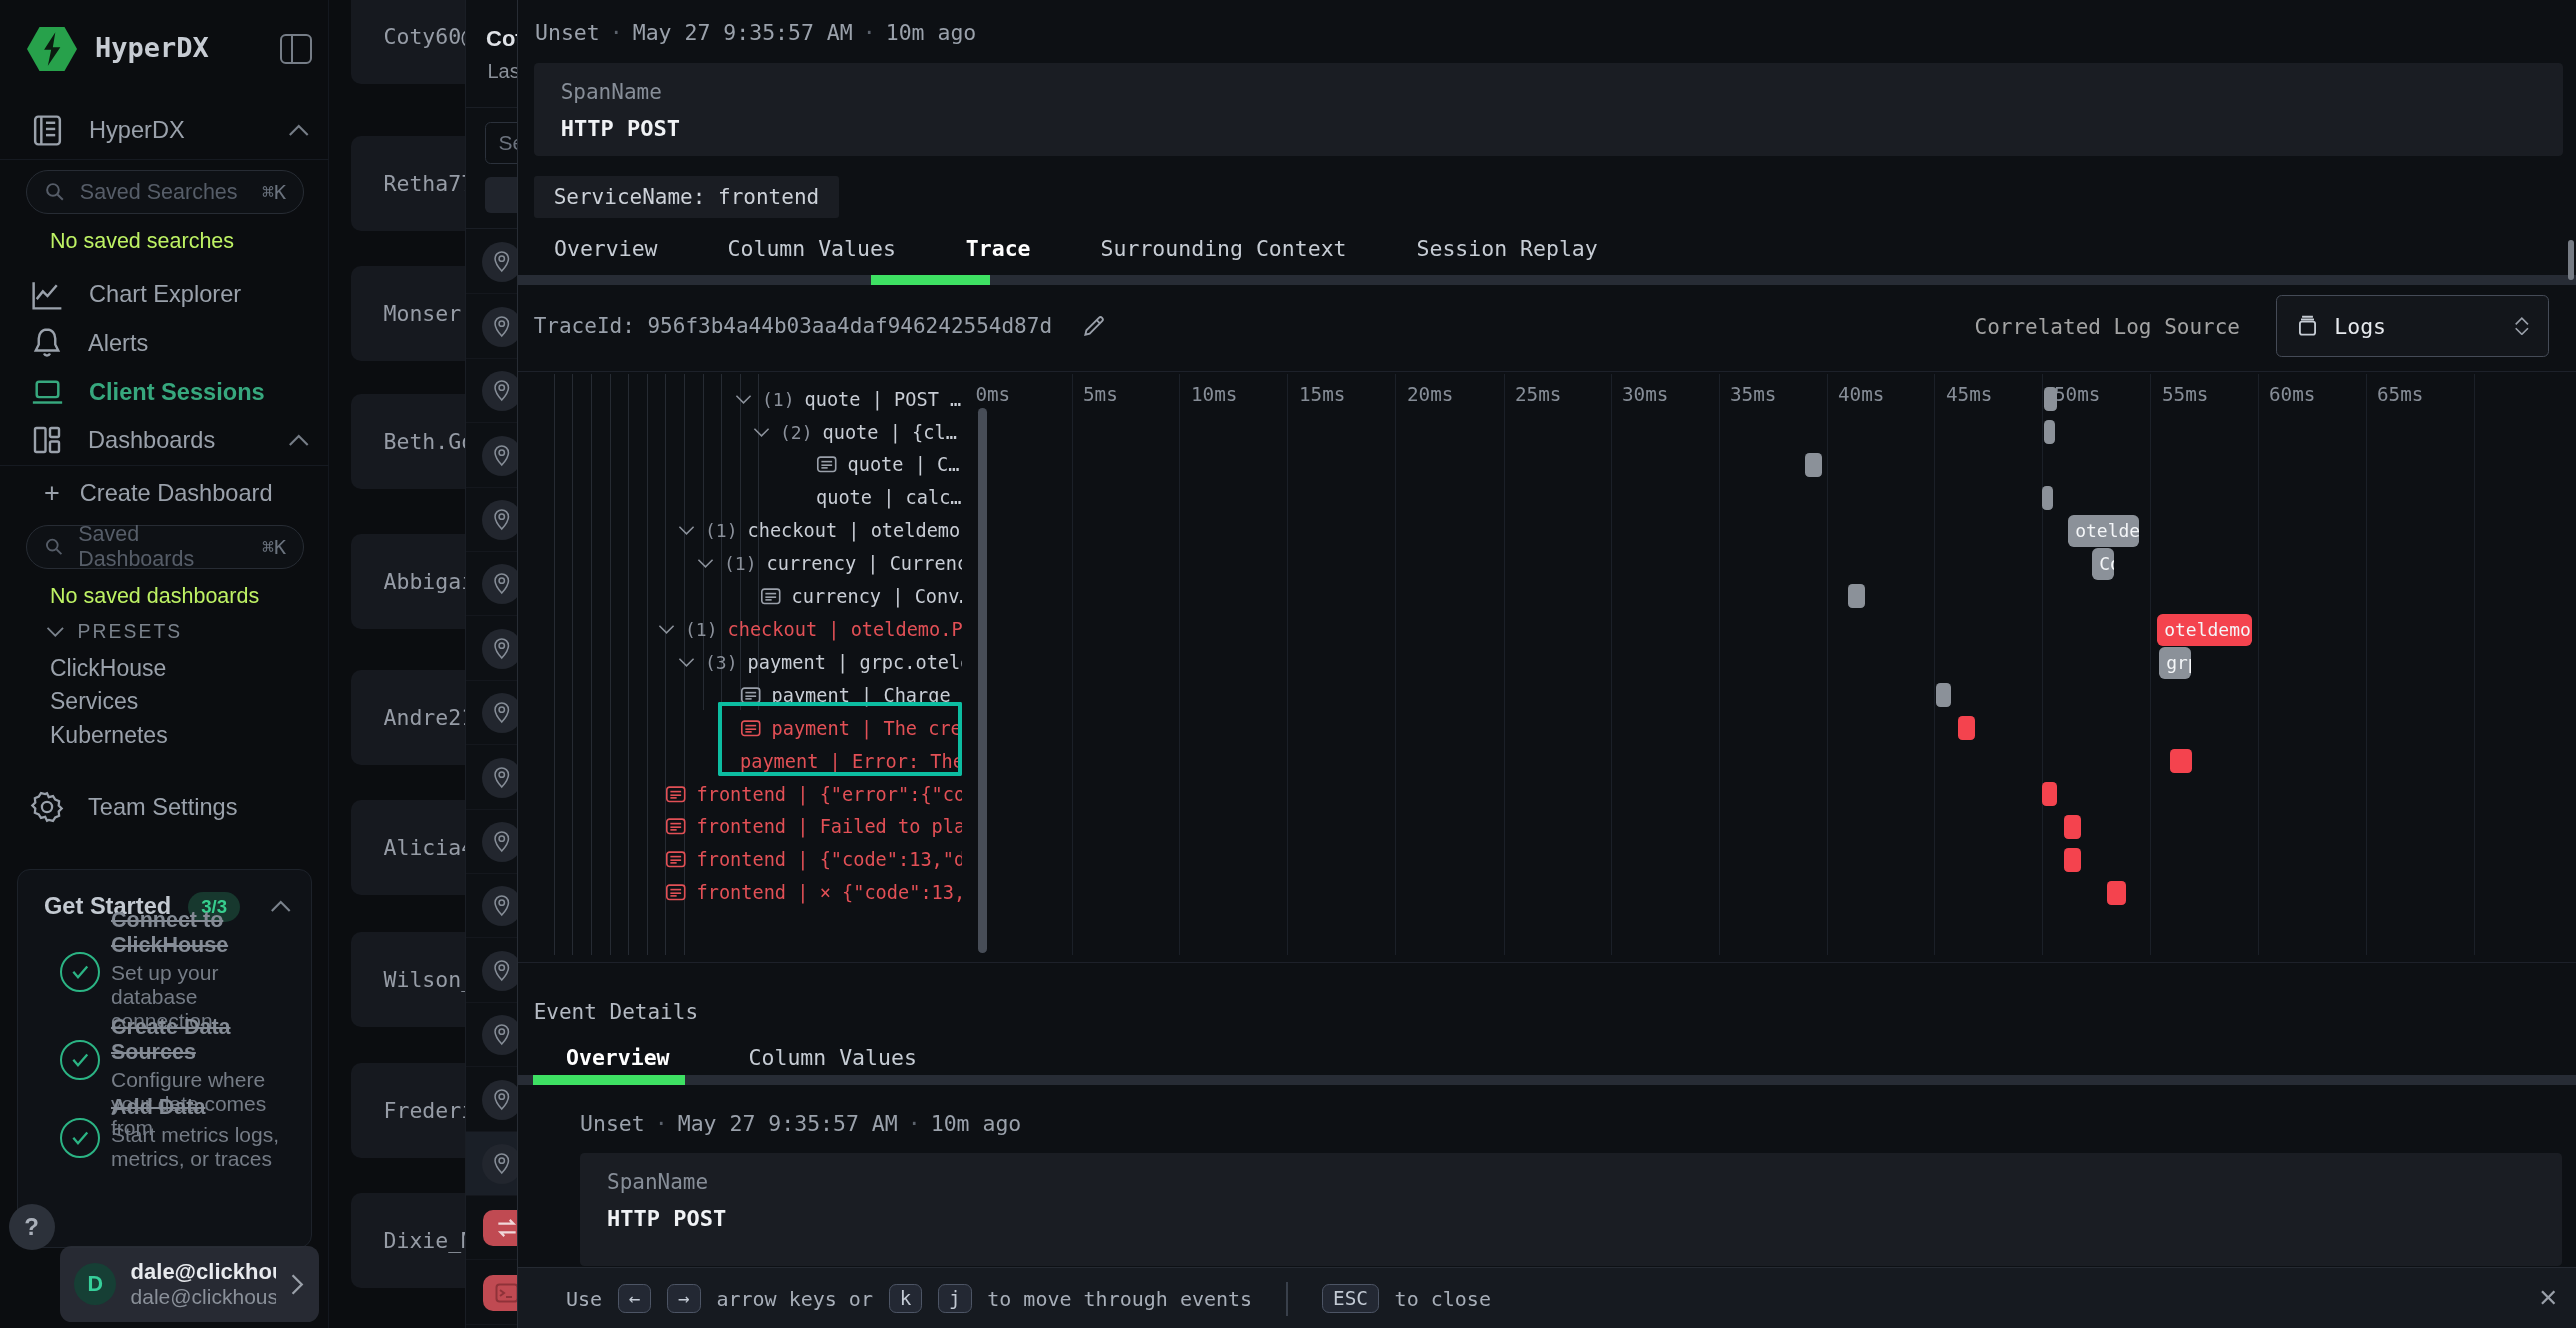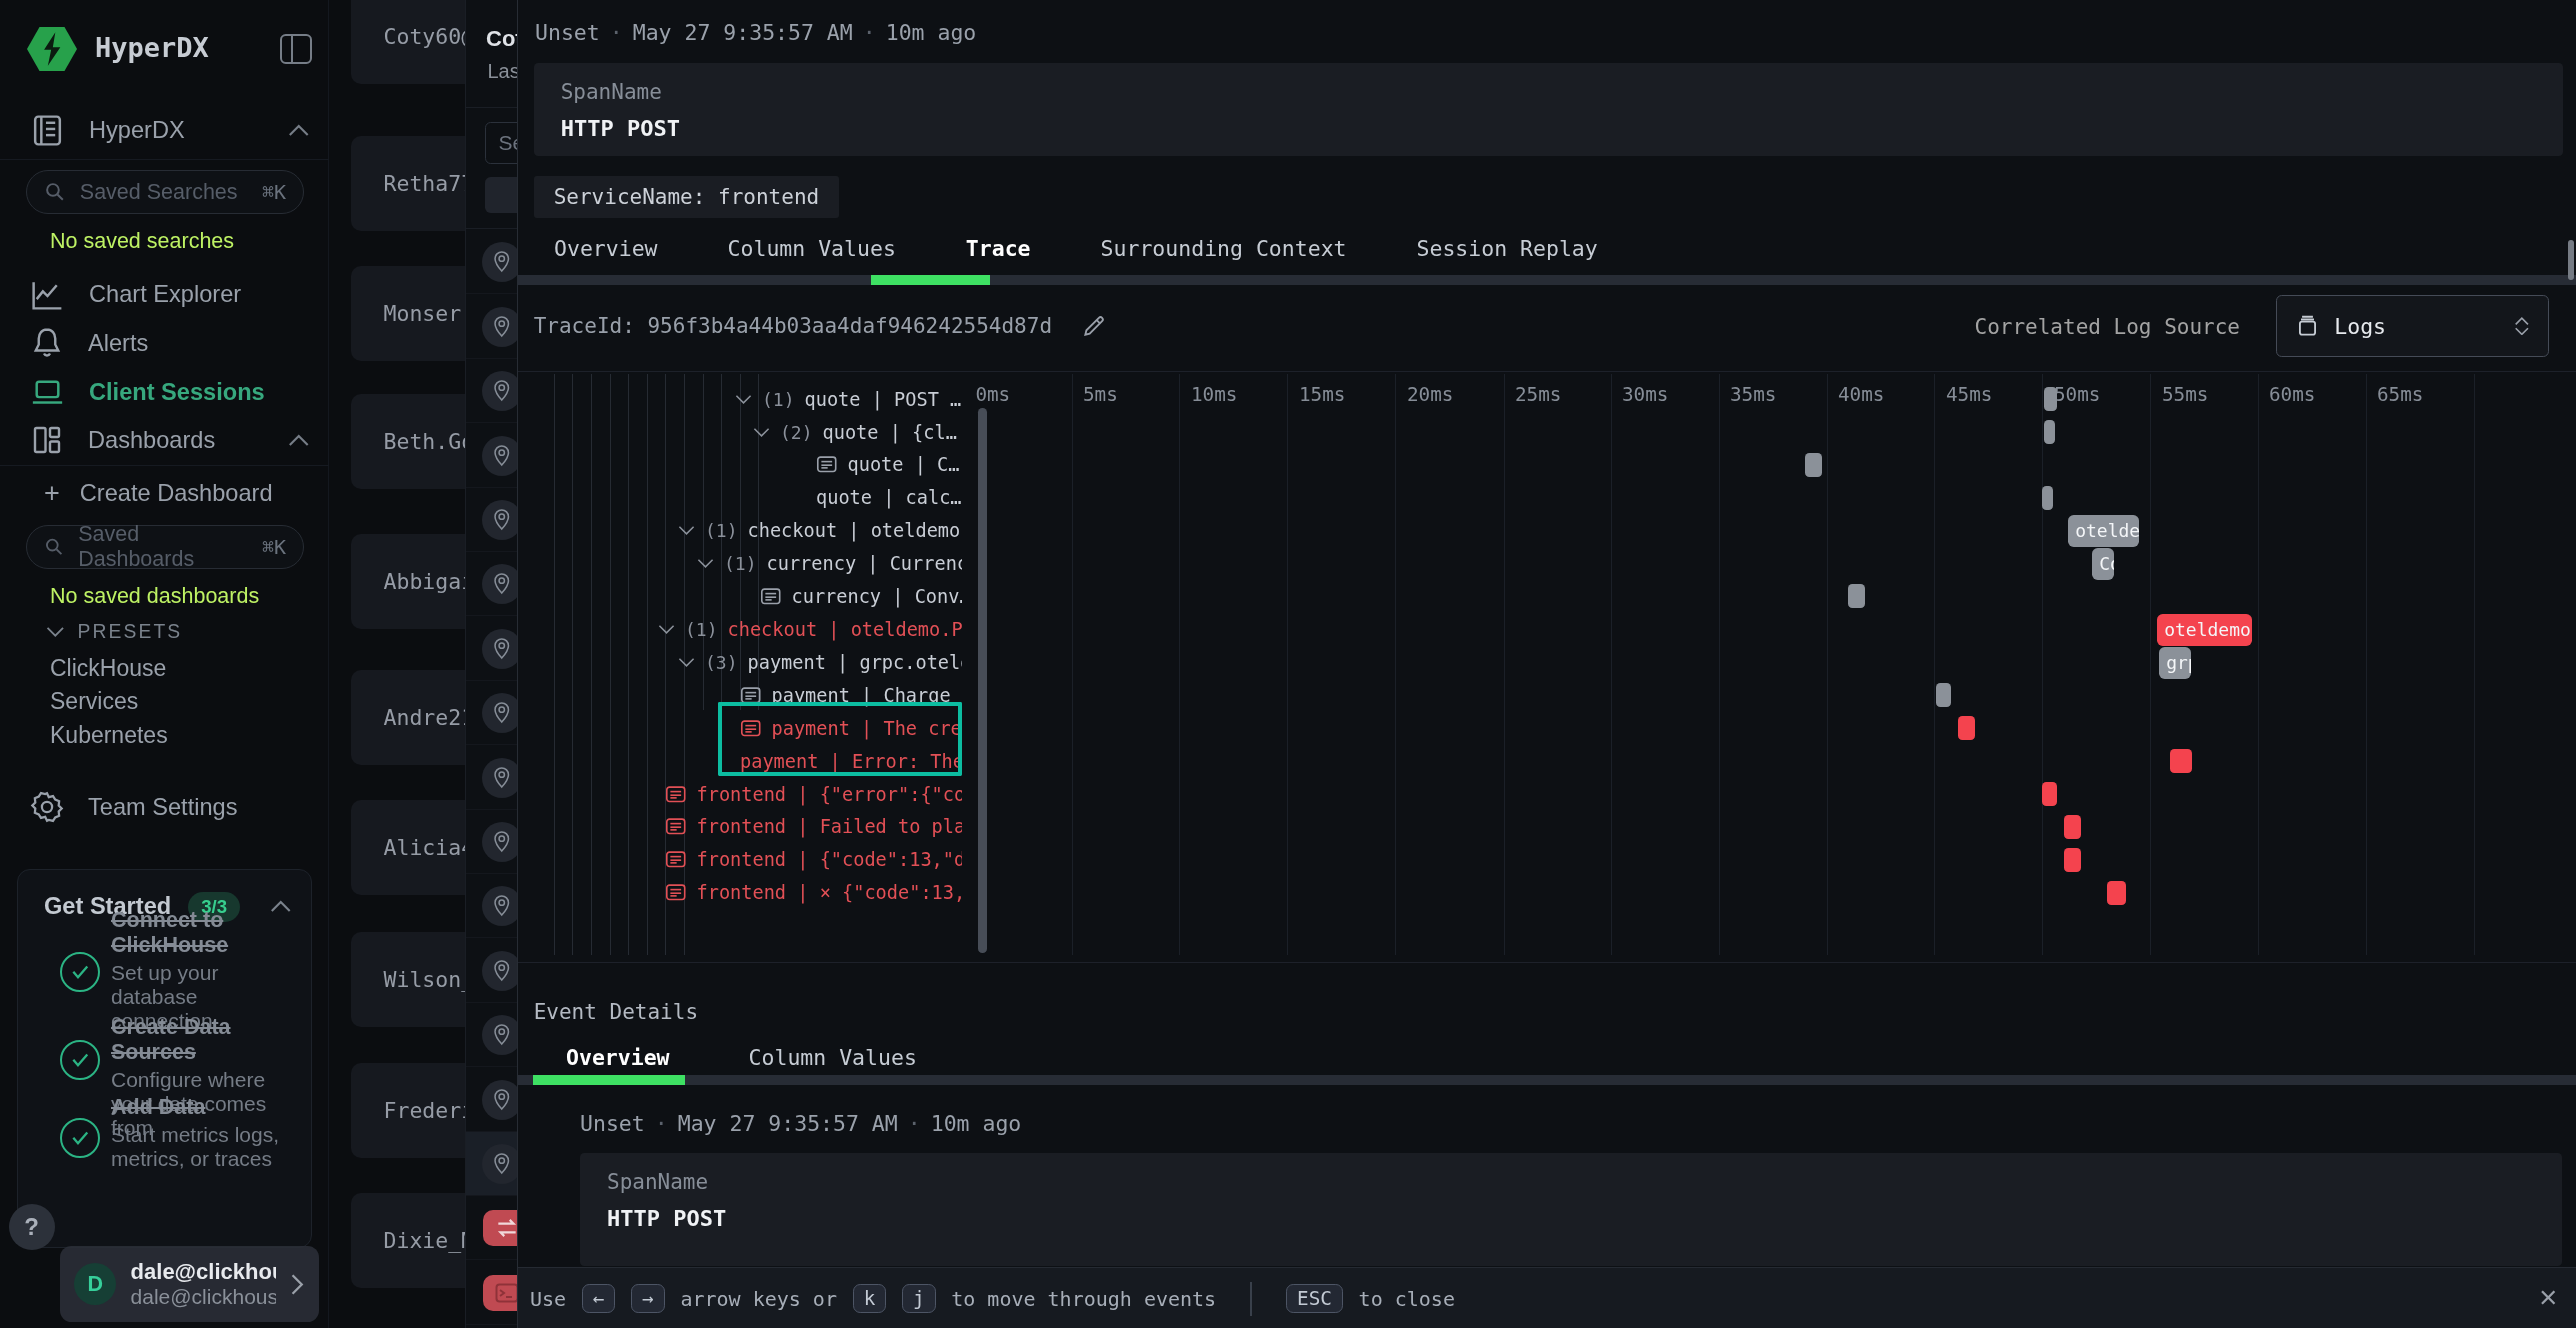--- a/index.html
+++ b/index.html
@@ -76,21 +76,21 @@
   #chart{position:absolute;left:446px;top:0;width:1613px;height:589px;overflow:hidden}
   .gline{position:absolute;top:0;width:1.4px;height:581px;background:#1b2028}
   .gtick{position:absolute;top:8.6px;font-size:19.3px;color:#868d97}
   .bar{position:absolute;border-radius:4.3px;cursor:pointer}
   .bar.lab{border-radius:5.7px;display:flex;align-items:center;padding:0 7.2px;font-size:18px;color:#f4f6f8;overflow:hidden;white-space:nowrap}
   .bar.gray{background:var(--gray-bar)} .bar.red{background:var(--red-bar)}
   
   #ed-head{position:absolute;left:15.7px;top:1000px;font-size:21px;color:#b4bac3}
   #ed-tabs{position:absolute;left:48px;top:1045px;display:flex;gap:79px}
   
-  #footer{position:absolute;left:0;top:1267px;width:2059px;height:62px;background:#161a20;border-top:1.4px solid #252a32;display:flex;align-items:center;gap:15.7px;padding-left:12px;font-size:20px;color:#a7aeb8}
+  #footer{position:absolute;left:0;top:1267px;width:2059px;height:62px;background:#161a20;border-top:1.4px solid #252a32;display:flex;align-items:center;gap:15.7px;padding-left:48px;font-size:20px;color:#a7aeb8}
   kbd{font-family:"DejaVu Sans Mono",monospace;border:1.4px solid #4d5565;background:#232833;color:#c3cad4;border-radius:7.2px;padding:4.3px 10px;font-size:19.3px;line-height:1}
   #footer .vsep{width:1.4px;height:34px;background:#39404b;margin:0 18.6px}
   #close-x{position:absolute;right:18.6px;top:1282px;font-size:31.5px;color:#9aa0a9;cursor:pointer;line-height:1}
   #pg-scroll{position:absolute;left:2568px;top:240px;width:6.4px;height:40px;background:#757b84;border-radius:2.9px}
   svg{display:block}
 </style>
 </head>
 <body>
 
 <div id="sidebar">

